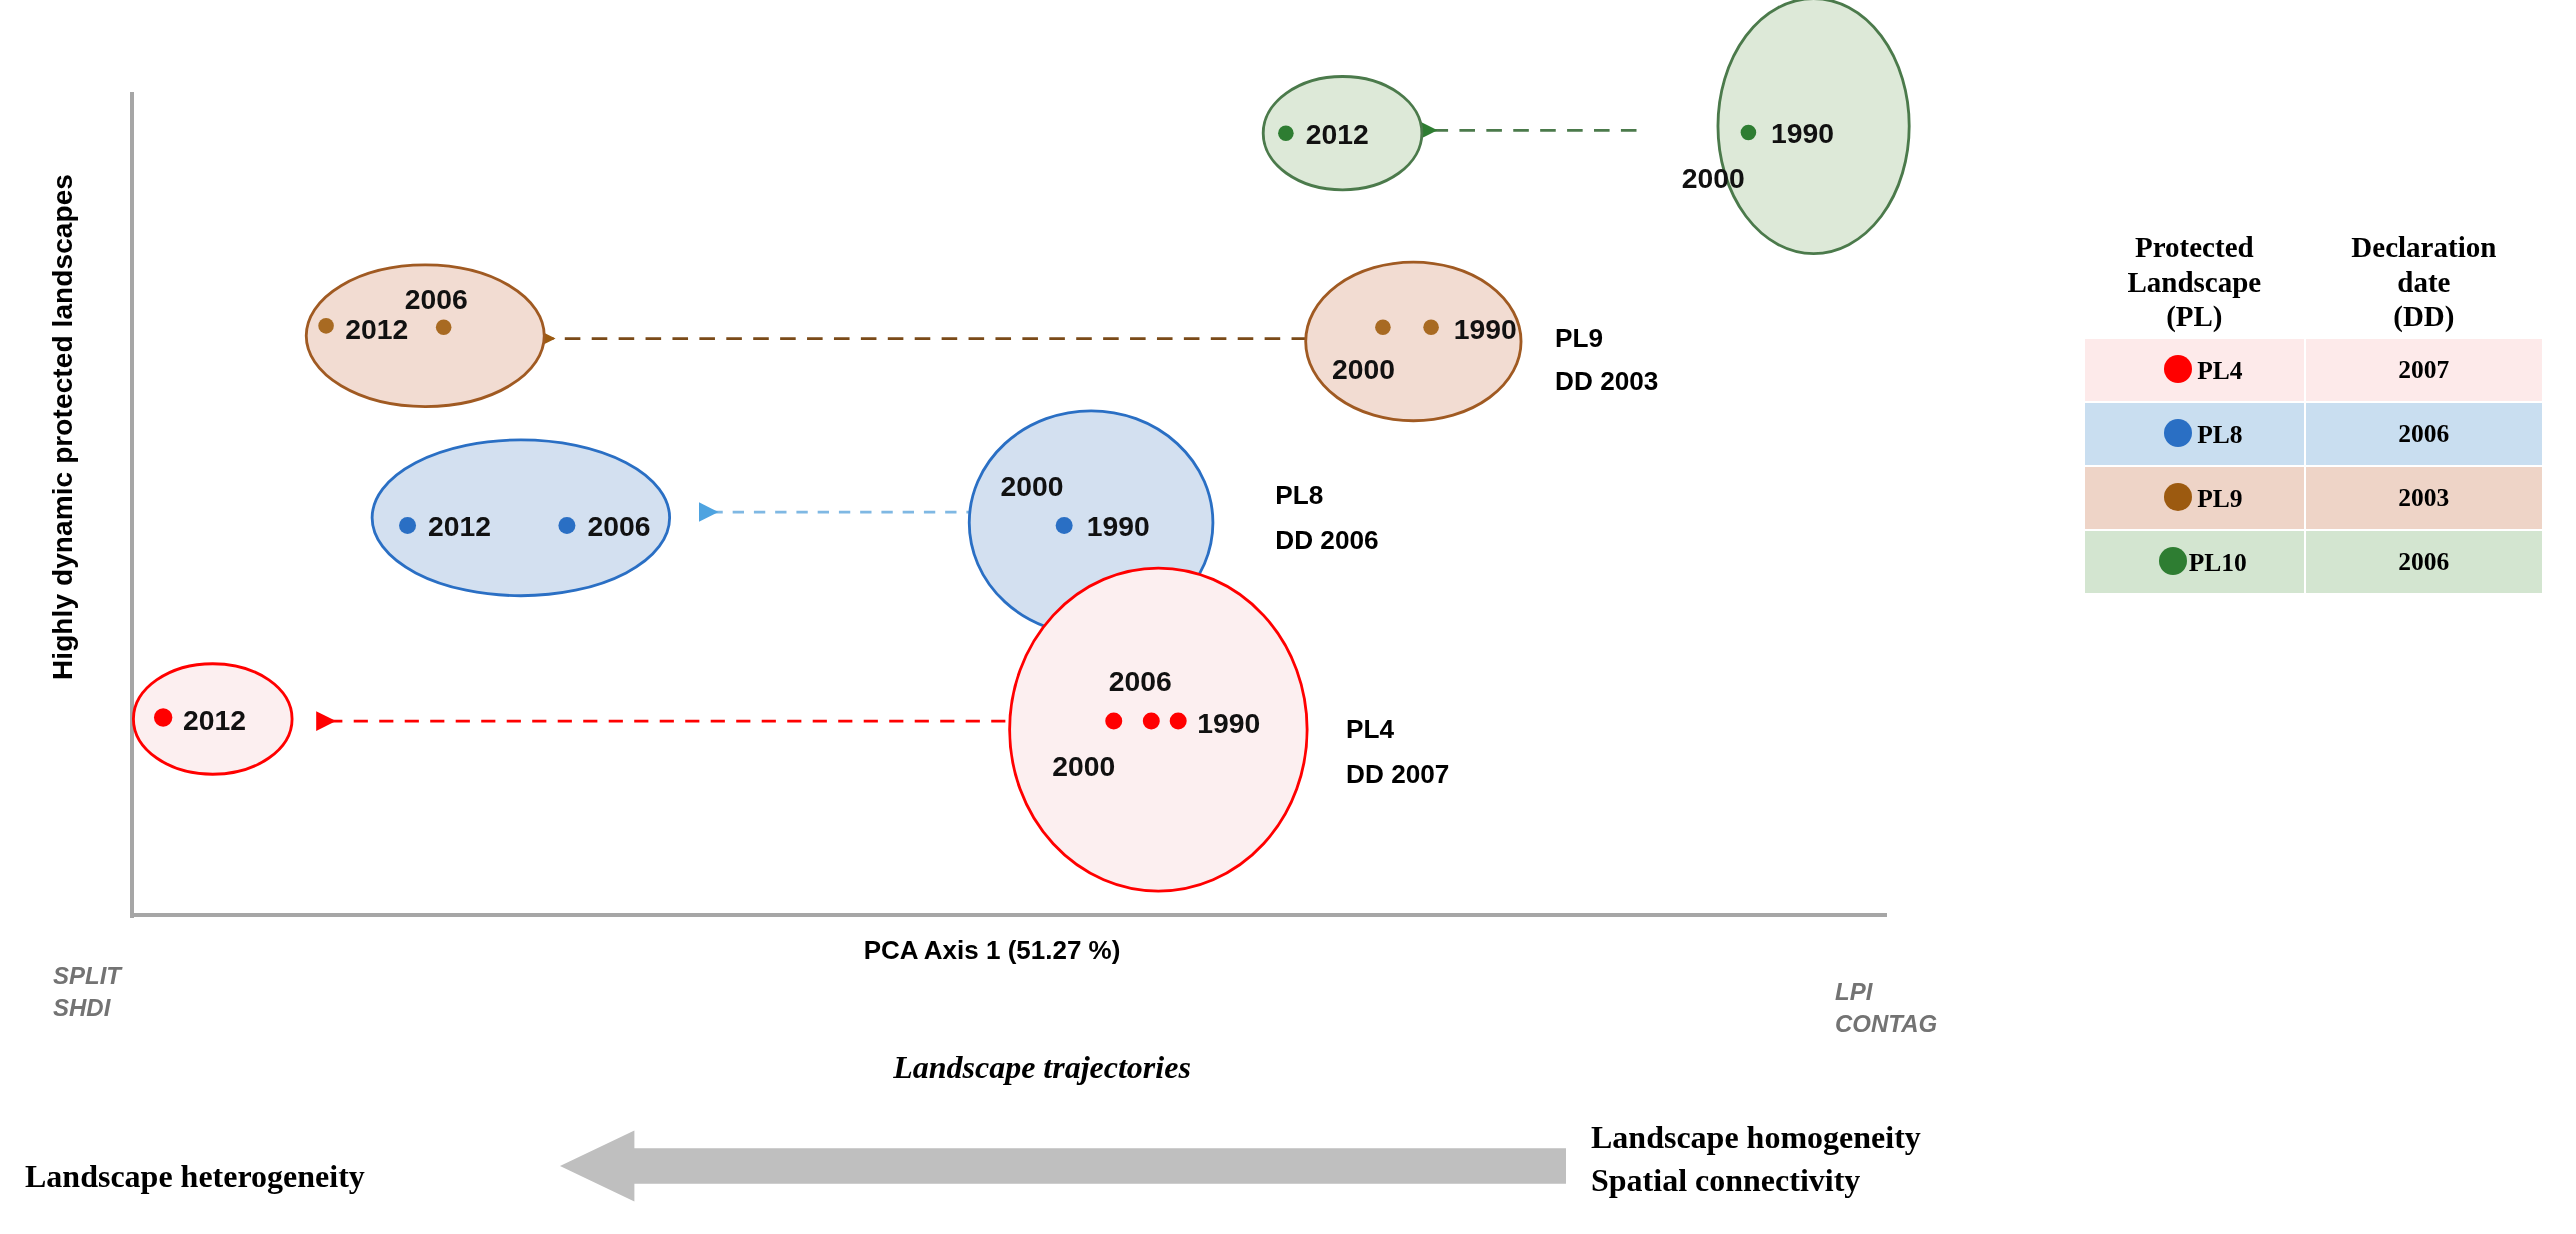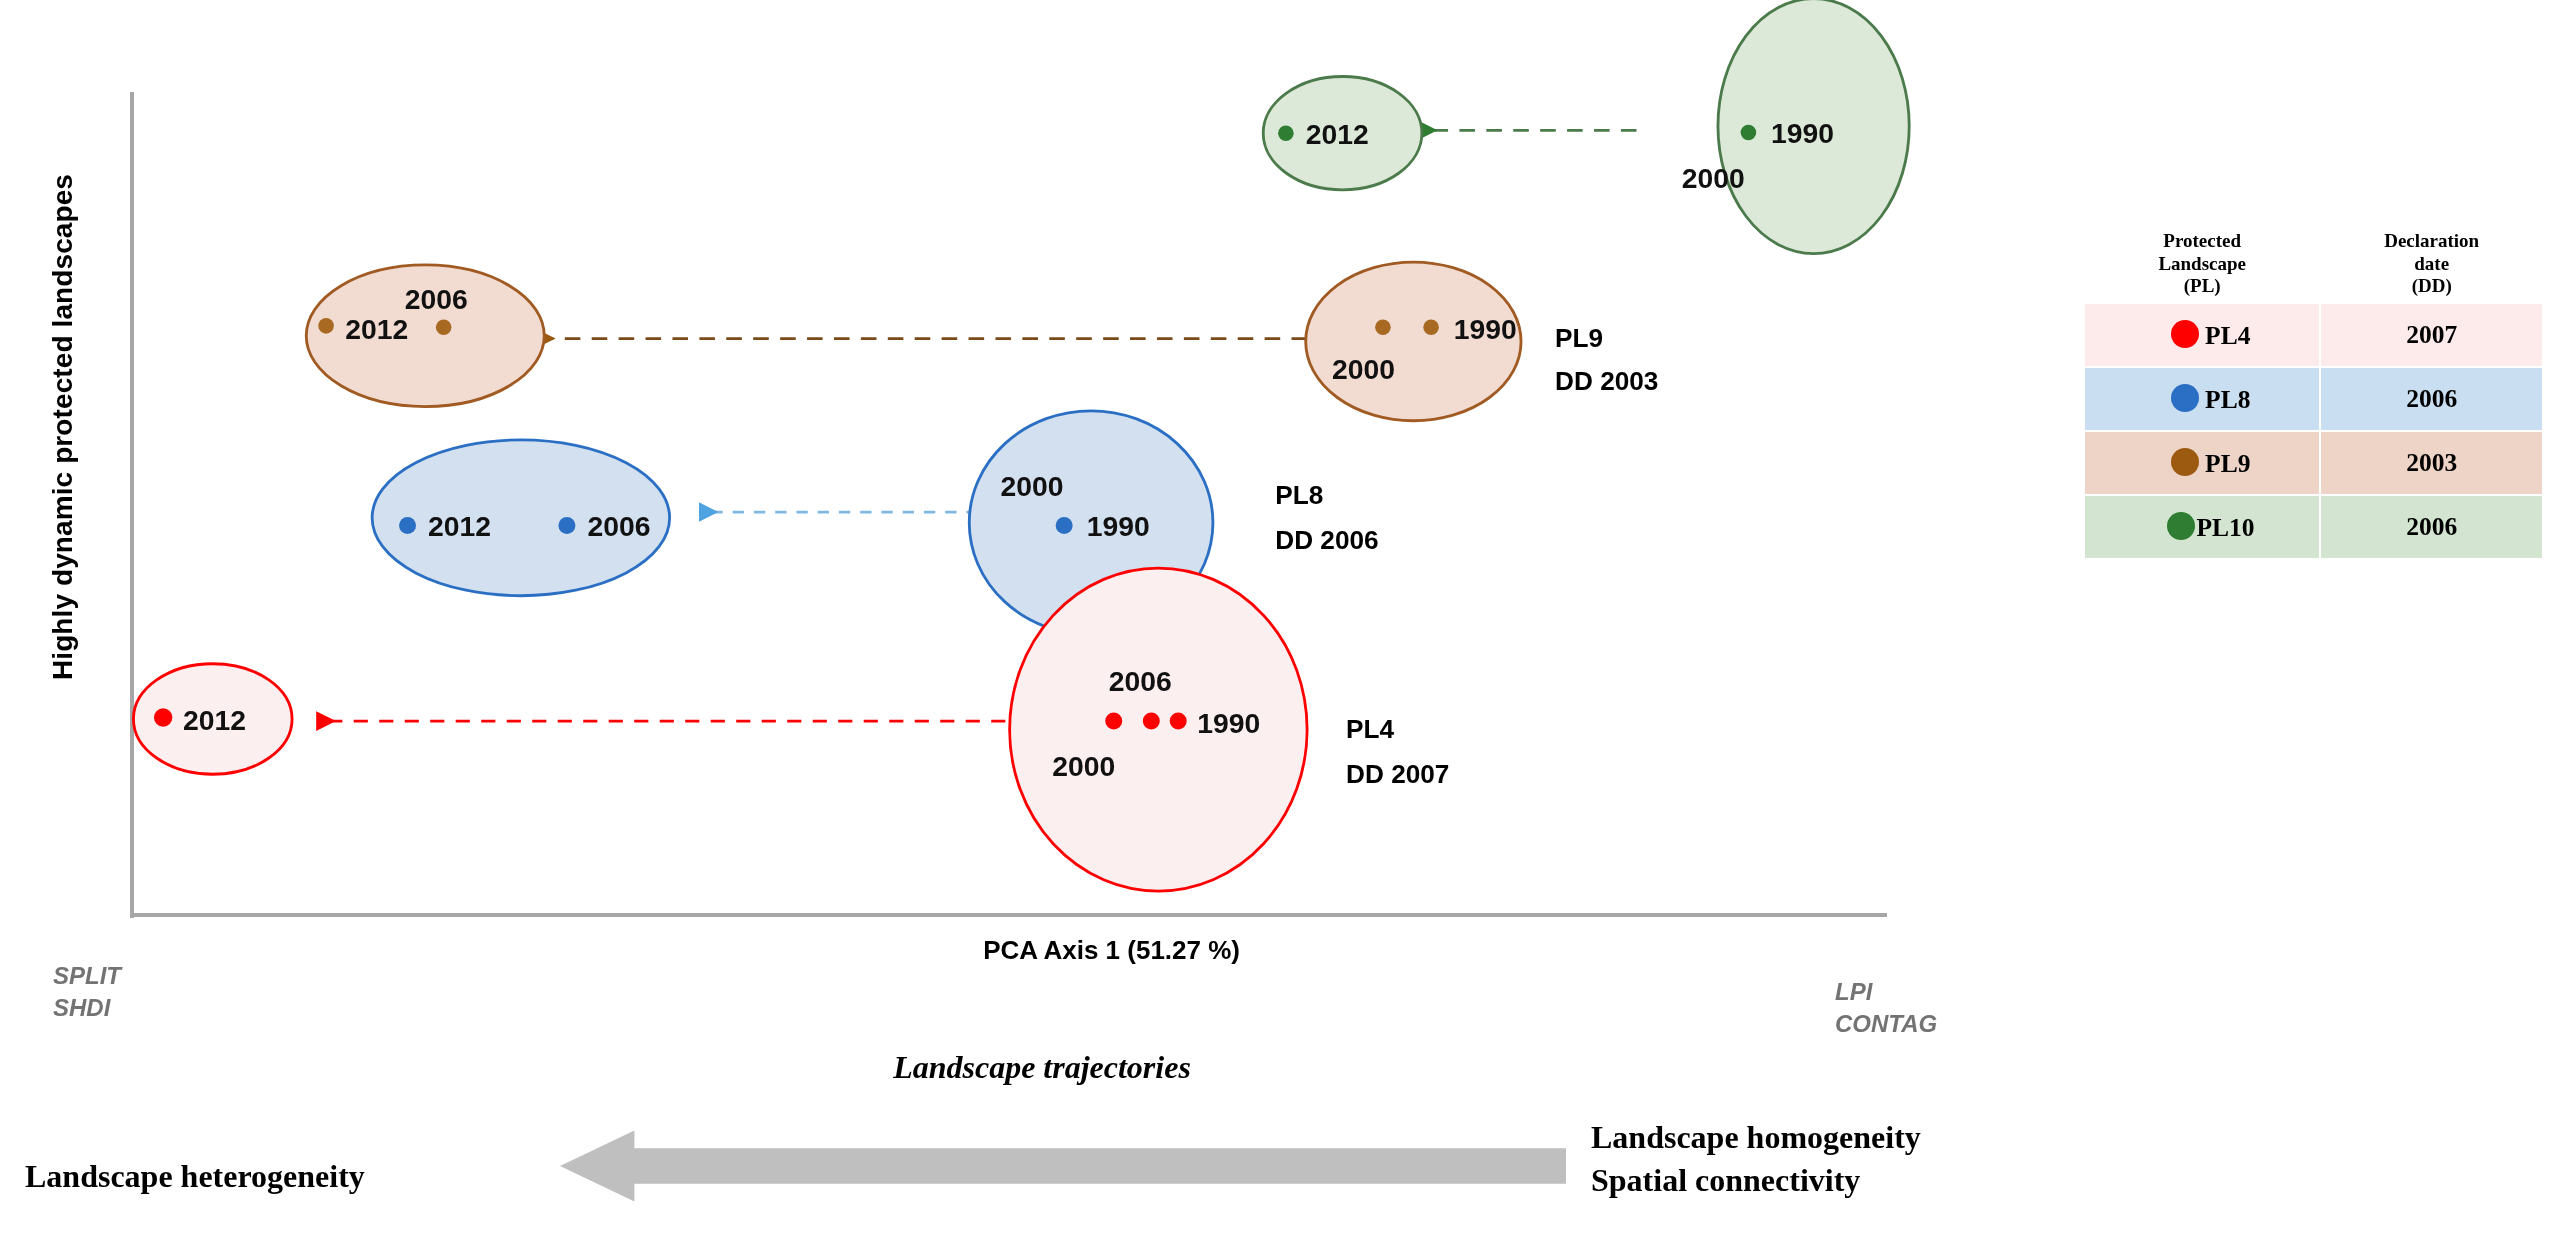--- a/index.html
+++ b/index.html
@@ -10,21 +10,21 @@
   #plot-area{position:absolute;left:0;top:0;width:1913px;height:935px;}
   .axis-line{position:absolute;background:#a6a6a6;}
   #y-axis{left:130px;top:92px;width:4.3px;height:826px;}
   #x-axis{left:130px;top:913px;width:1757px;height:4.3px;}
 
   #y-axis-label{position:absolute;left:-235px;top:411px;width:595px;
     transform:rotate(-90deg);text-align:center;
     font-size:28px;font-weight:bold;color:#000;letter-spacing:0.1px;}
 
   #x-axis-label{position:absolute;left:744px;top:935px;width:496px;
-    text-align:right;font-size:26px;font-weight:bold;color:#000;}
+    text-align:center;font-size:26px;font-weight:bold;color:#000;}
 
   
   #traj-svg{position:absolute;left:0;top:0;width:1913px;height:935px;}
 
   .ellipse-text{font-family:"Liberation Sans",sans-serif;font-weight:bold;
       fill:#111111;}
   .pl-label{font-family:"Liberation Sans",sans-serif;font-weight:bold;
       font-size:37px;fill:#000000;}
 
   
@@ -42,21 +42,21 @@
   #gradient-arrow{position:absolute;left:560px;top:1127px;width:1006px;height:78px;}
   .gradient-caption{position:absolute;font-family:"Liberation Serif",serif;
       font-weight:bold;font-size:32px;color:#000;line-height:1.33;}
   #caption-left{left:25px;top:1116px;text-align:left;margin-top:39px;}
   #caption-right{left:1591px;top:1116px;text-align:left;}
 
   
   #legend-table{position:absolute;left:2083px;top:227px;width:461px;
       border-collapse:separate;border-spacing:2.8px 2.8px;
       font-family:"Liberation Serif",serif;}
-  #legend-table th{font-size:19px;font-weight:bold;color:#000;
+  #legend-table th{font-size:29px;font-weight:bold;color:#000;
       padding:1.4px 2.8px 4.3px;line-height:1.18;background:#ffffff;
       vertical-align:bottom;text-align:center;}
   #legend-table td{font-size:25.5px;font-weight:bold;color:#000;
       height:60px;text-align:center;vertical-align:middle;}
   td.pl-cell{text-align:left;padding-left:18.4px;}
   .swatch{display:inline-block;width:28px;height:28px;border-radius:50%;
       vertical-align:-4.3px;margin-right:5.7px;}
   tr.row-pl4 td{background:#fdeaea;}
   tr.row-pl8 td{background:#c9def0;}
   tr.row-pl9 td{background:#eed4c7;}

